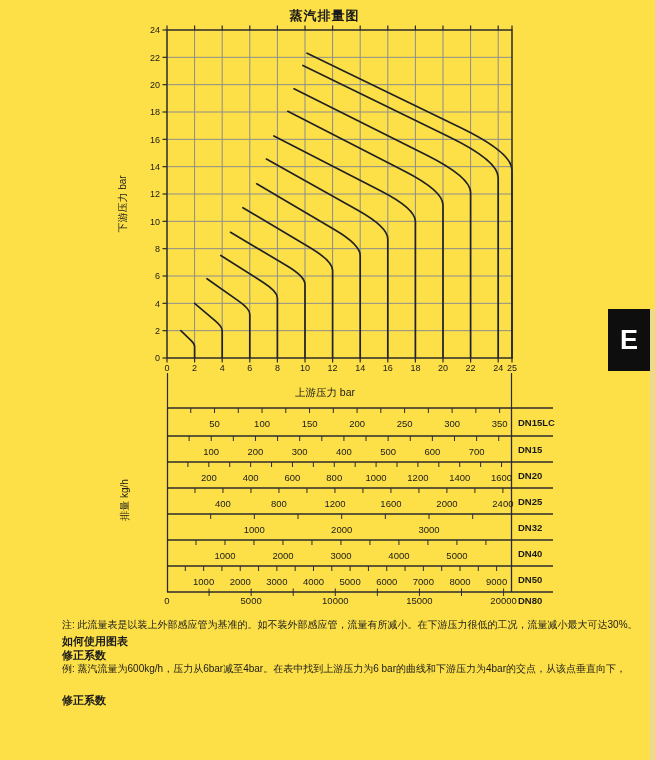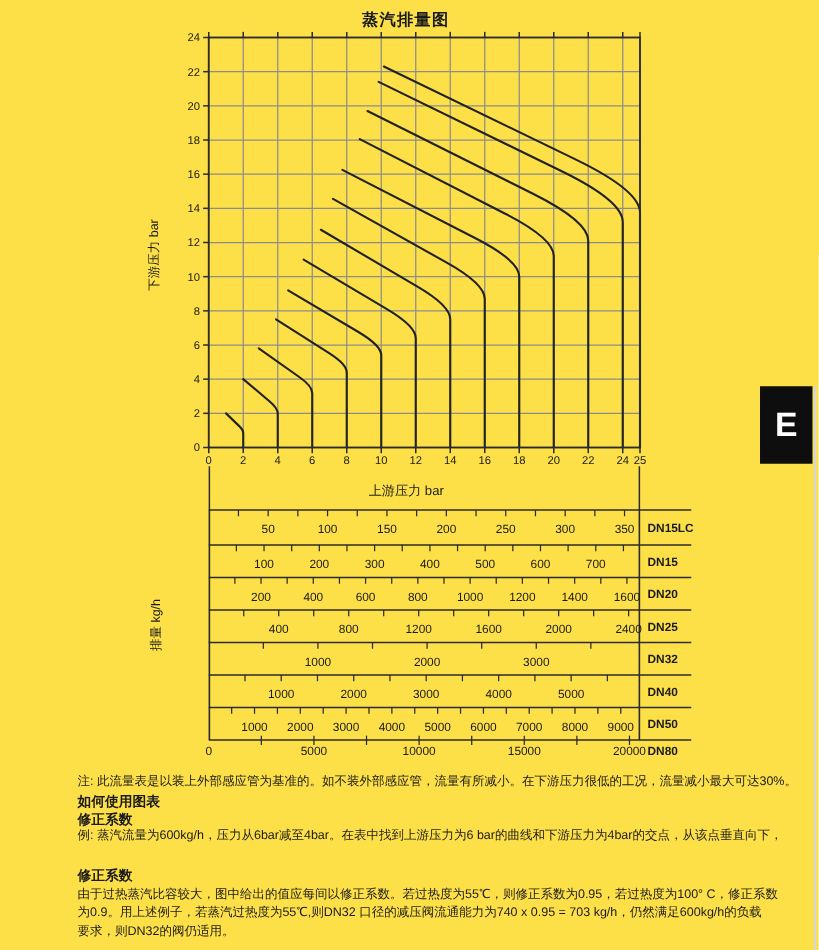--- a/index.html
+++ b/index.html
@@ -344,19 +344,14 @@
   </div>
   <div class="edge-line"></div>
 
   <div class="note">注: 此流量表是以装上外部感应管为基准的。如不装外部感应管，流量有所减小。在下游压力很低的工况，流量减小最大可达30%。</div>
   <div class="h-bold" id="howto-h">如何使用图表</div>
   <div class="h-bold" id="sat-h">修正系数</div>
   <div class="lines" id="sat-lines">
       <div>例: 蒸汽流量为600kg/h，压力从6bar减至4bar。在表中找到上游压力为6 bar的曲线和下游压力为4bar的交点，从该点垂直向下，</div>
     </div>
   <div class="h-bold" id="sh-h">修正系数</div>
-  <div class="lines" id="sh-lines">
-      <div>由于过热蒸汽比容较大，图中给出的值应每间以修正系数。若过热度为55℃，则修正系数为0.95，若过热度为100° C，修正系数</div>
-      <div>为0.9。用上述例子，若蒸汽过热度为55℃,则DN32 口径的减压阀流通能力为740 x 0.95 = 703 kg/h，仍然满足600kg/h的负载</div>
-      <div>要求，则DN32的阀仍适用。</div>
-    </div>
 
 </div>
 
 </body></html>

